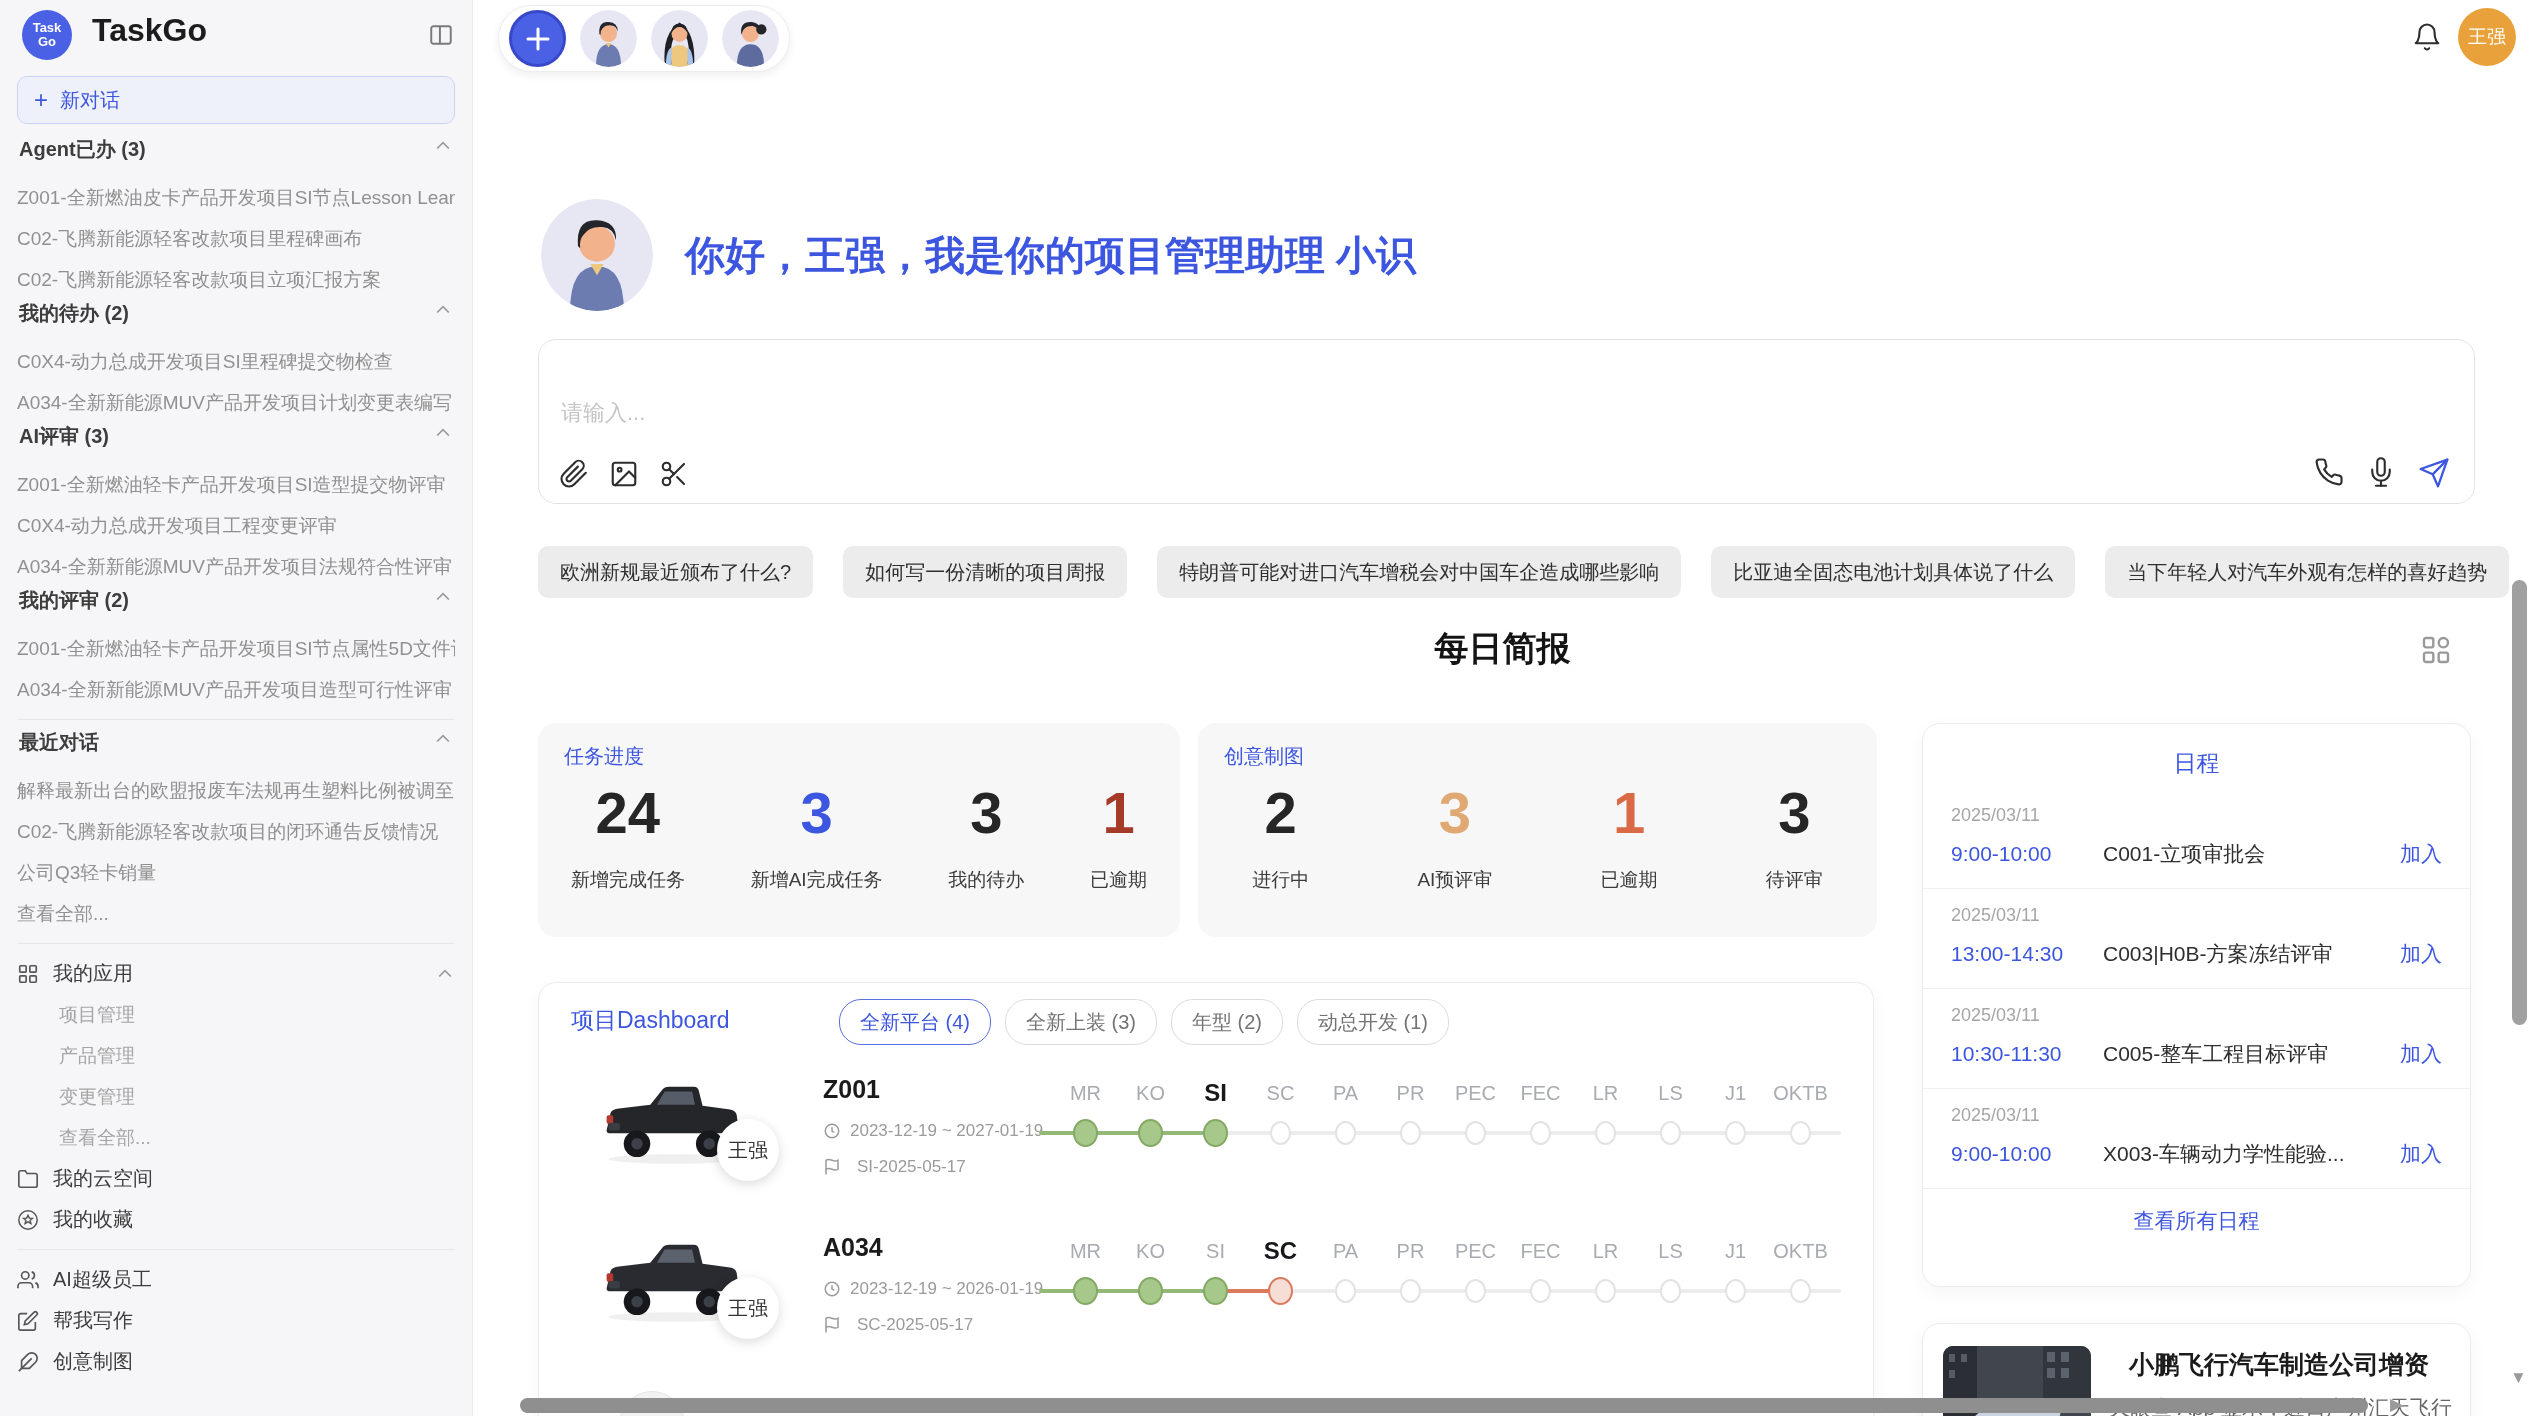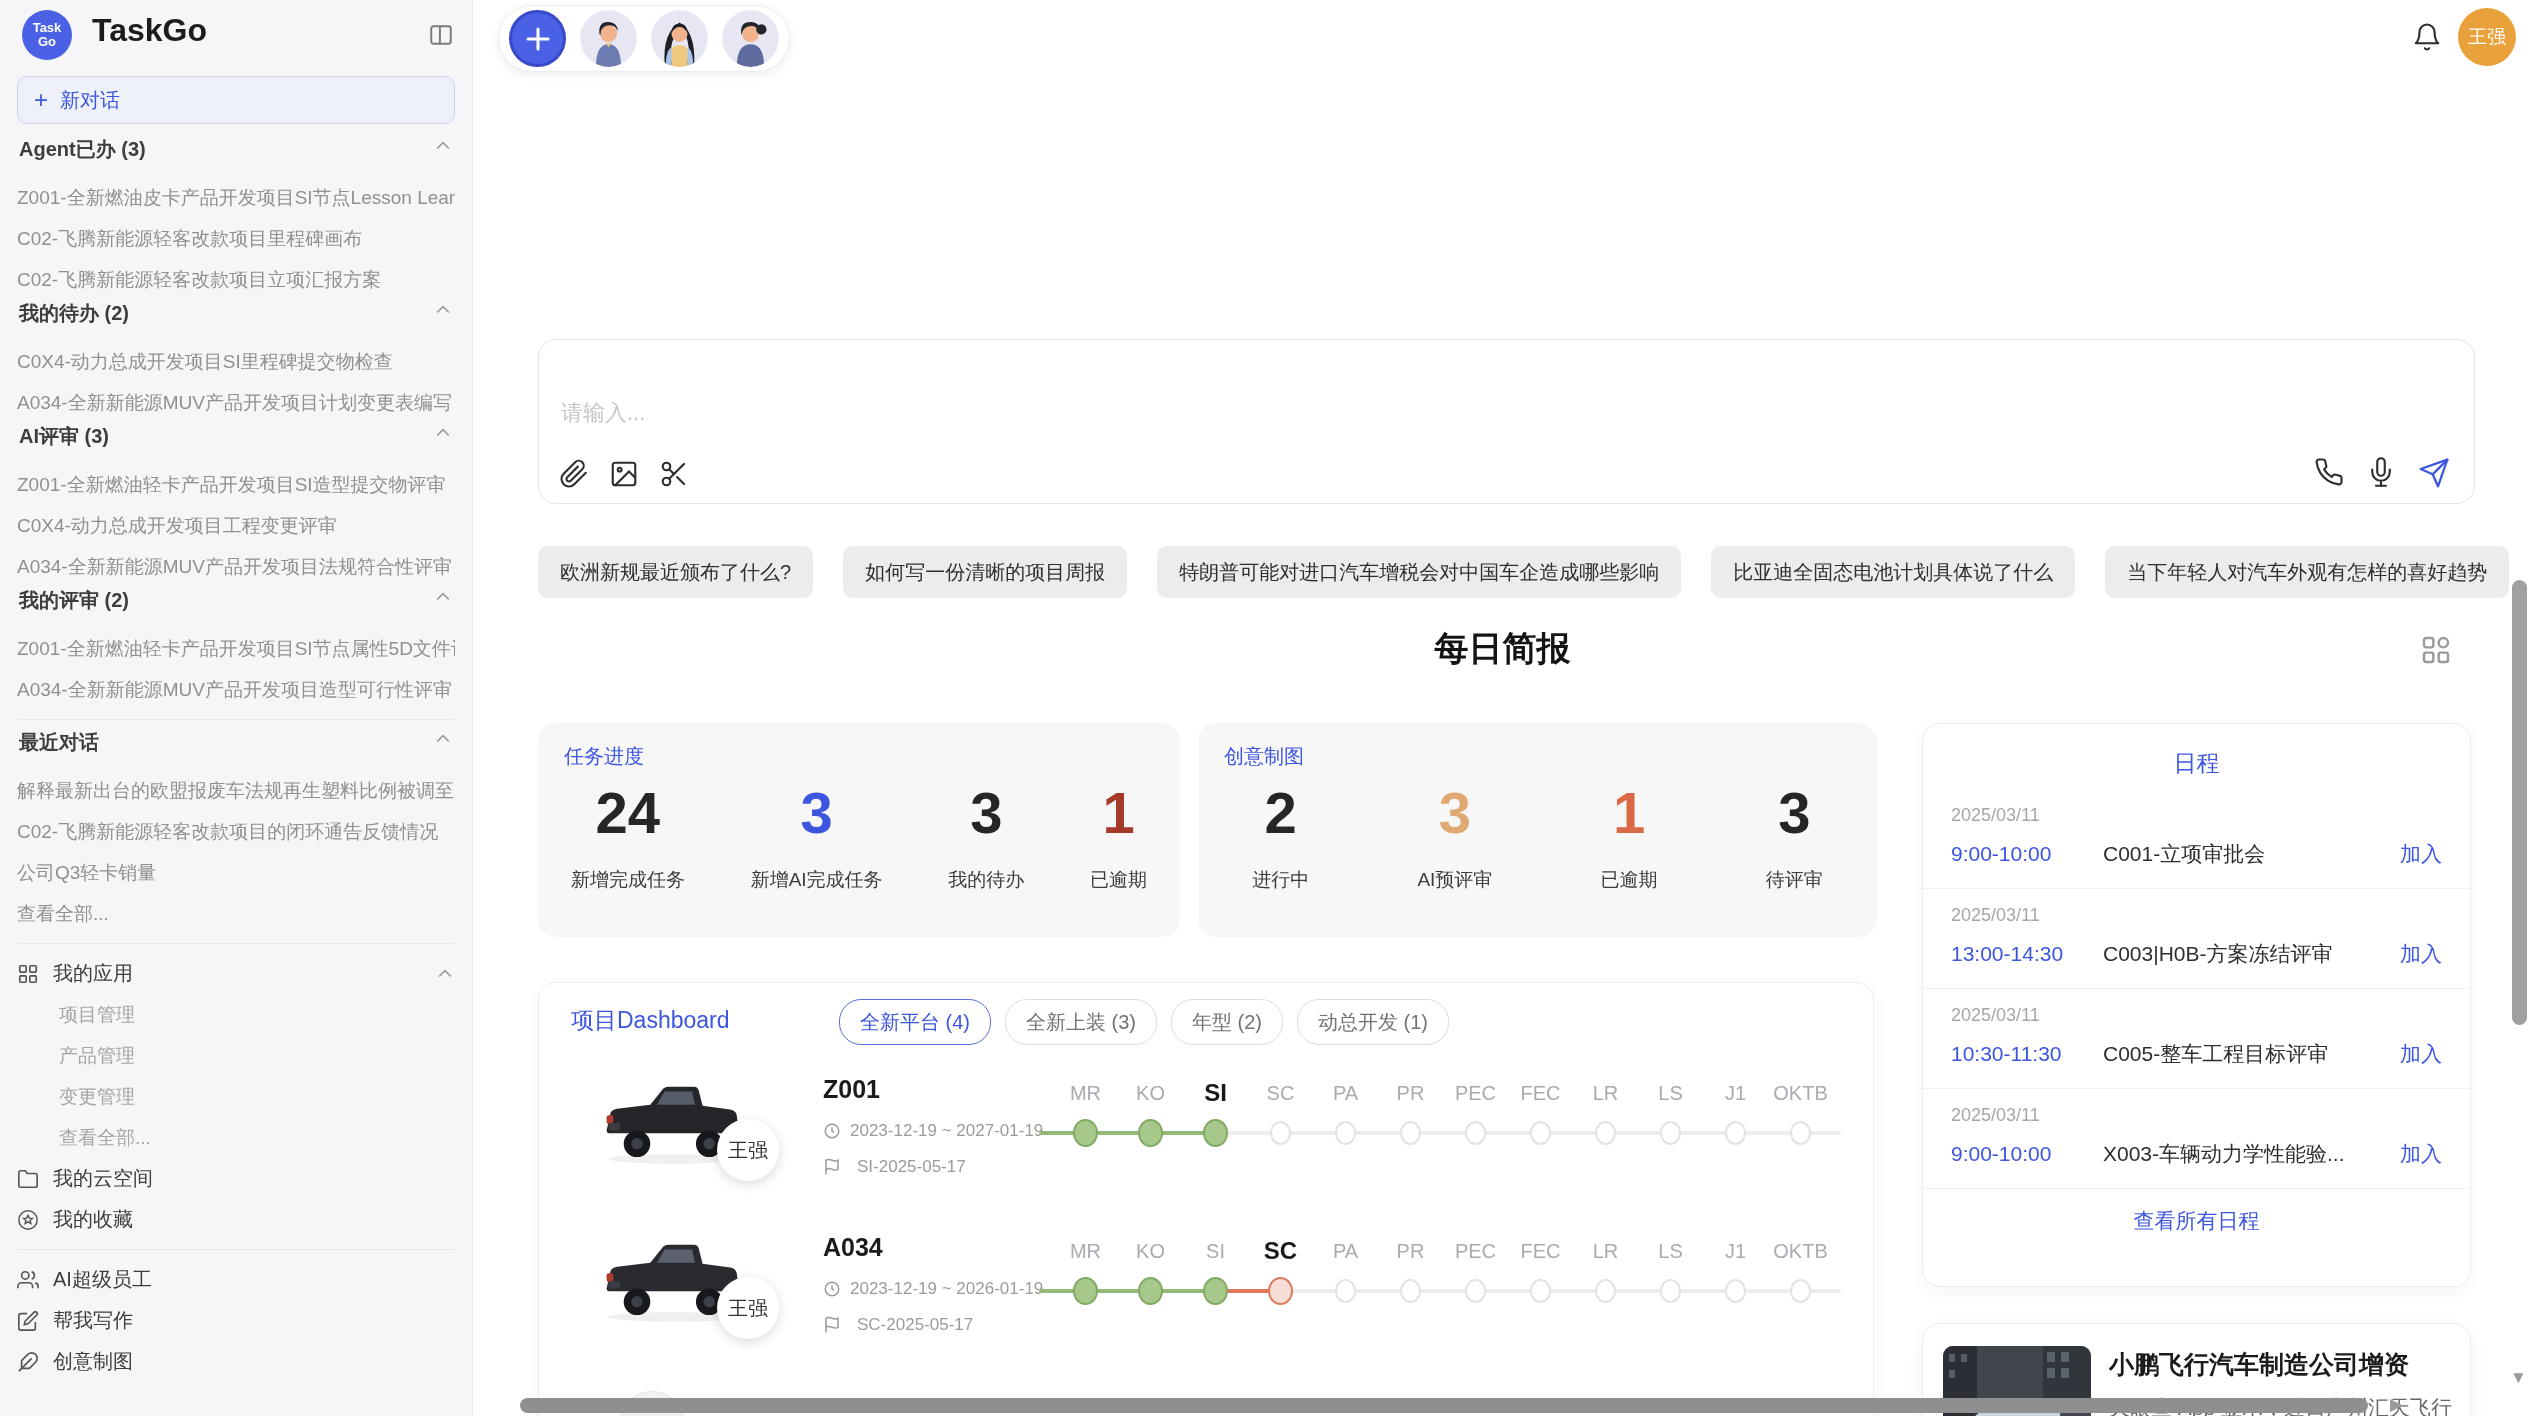--- a/index.html
+++ b/index.html
@@ -112,21 +112,21 @@
   .dot-todo{width:21px;height:24px;border-radius:50%;background:#fff;border:2px solid #e3e3e3;box-sizing:border-box;}
   .dot-over{width:25px;height:28px;border-radius:50%;background:#f6ded6;border:2px solid #dd7a5c;box-sizing:border-box;}
   .sliver{position:absolute;left:80px;top:408px;width:64px;height:64px;border-radius:50%;
           background:#f2f2f2;border:1px solid #e5e5e5;}
   
   .news-card{position:absolute;left:1922px;top:1323px;width:549px;height:210px;background:#fff;
              border:1px solid #ececec;border-radius:18px;box-shadow:0 6px 18px rgba(0,0,0,.05);
              box-sizing:border-box;}
   .news-img{position:absolute;left:20px;top:22px;width:148px;height:104px;border-radius:10px;overflow:hidden;}
   .news-title{position:absolute;left:186px;top:24px;font-size:25px;font-weight:700;color:#1b1b1b;
-              width:340px;white-space:nowrap;overflow:hidden;}
+              width:340px;white-space:nowrap;overflow:hidden;text-align:center;}
   .news-snippet{position:absolute;left:186px;top:70px;font-size:21px;color:#666;width:343px;
                 white-space:nowrap;overflow:hidden;}
   
   .vthumb{position:absolute;left:2512px;top:580px;width:15px;height:445px;background:#a0a0a0;border-radius:8px;cursor:pointer;}
   .varrow{position:absolute;left:2510px;top:1368px;font-size:17px;color:#9a9a9a;cursor:pointer;}
   .hthumb{position:absolute;left:520px;top:1398px;width:1848px;height:15px;background:#8f8f8f;border-radius:8px;cursor:pointer;}
   .harrow{position:absolute;left:2390px;top:1394px;font-size:17px;color:#9a9a9a;cursor:pointer;}
 </style>
 </head>
 <body>
@@ -316,20 +316,37 @@
   <span class="bell">
     <svg width="30" height="30" viewBox="0 0 24 24" fill="none" stroke="#2d2d2d" stroke-width="1.7" stroke-linecap="round" stroke-linejoin="round">
         <path d="M18 8A6 6 0 0 0 6 8c0 7-3 9-3 9h18s-3-2-3-9"></path>
         <path d="M13.73 21a2 2 0 0 1-3.46 0"></path>
       </svg>
   </span>
   <div class="user-avatar">
     <span>王强</span>
   </div>
 
+  <div class="greeting">
+    <div class="greet-avatar">
+      <svg viewBox="0 0 100 100" width="112" height="112">
+          <circle cx="50" cy="50" r="50" fill="#e6e7f3"></circle>
+          <clipPath id="ga1">
+            <circle cx="50" cy="50" r="50"></circle>
+          </clipPath>
+          <g clip-path="url(#ga1)">
+            <path d="M26 100 Q26 60 50 60 Q74 60 74 100 Z" fill="#6d7cb0"></path>
+            <path d="M44 58 L50 68 L56 58 Z" fill="#eec87e"></path>
+            <circle cx="50" cy="40" r="16" fill="#f2b28c"></circle>
+            <path d="M33 42 Q31 18 50 19 Q68 20 67 37 Q65 26 55 25 Q43 24 38 32 Q34 36 35 44 Z" fill="#23252b"></path>
+          </g>
+        </svg>
+    </div>
+    <div class="greet-text">你好，王强，我是你的项目管理助理 小识</div>
+  </div>
 
   <div class="input-card">
     <div class="placeholder">请输入...</div>
     <div class="in-icons-l">
       <svg width="30" height="30" viewBox="0 0 24 24" fill="none" stroke="#2d2d2d" stroke-width="1.7" stroke-linecap="round">
           <path d="M21.44 11.05l-9.19 9.19a6 6 0 0 1-8.49-8.49l9.19-9.19a4 4 0 0 1 5.66 5.66l-9.2 9.19a2 2 0 0 1-2.83-2.83l8.49-8.48"></path>
         </svg>
       <svg width="30" height="30" viewBox="0 0 24 24" fill="none" stroke="#2d2d2d" stroke-width="1.7" stroke-linecap="round">
           <rect x="3" y="3" width="18" height="18" rx="2"></rect>
           <circle cx="8.5" cy="8.5" r="1.5"></circle>

